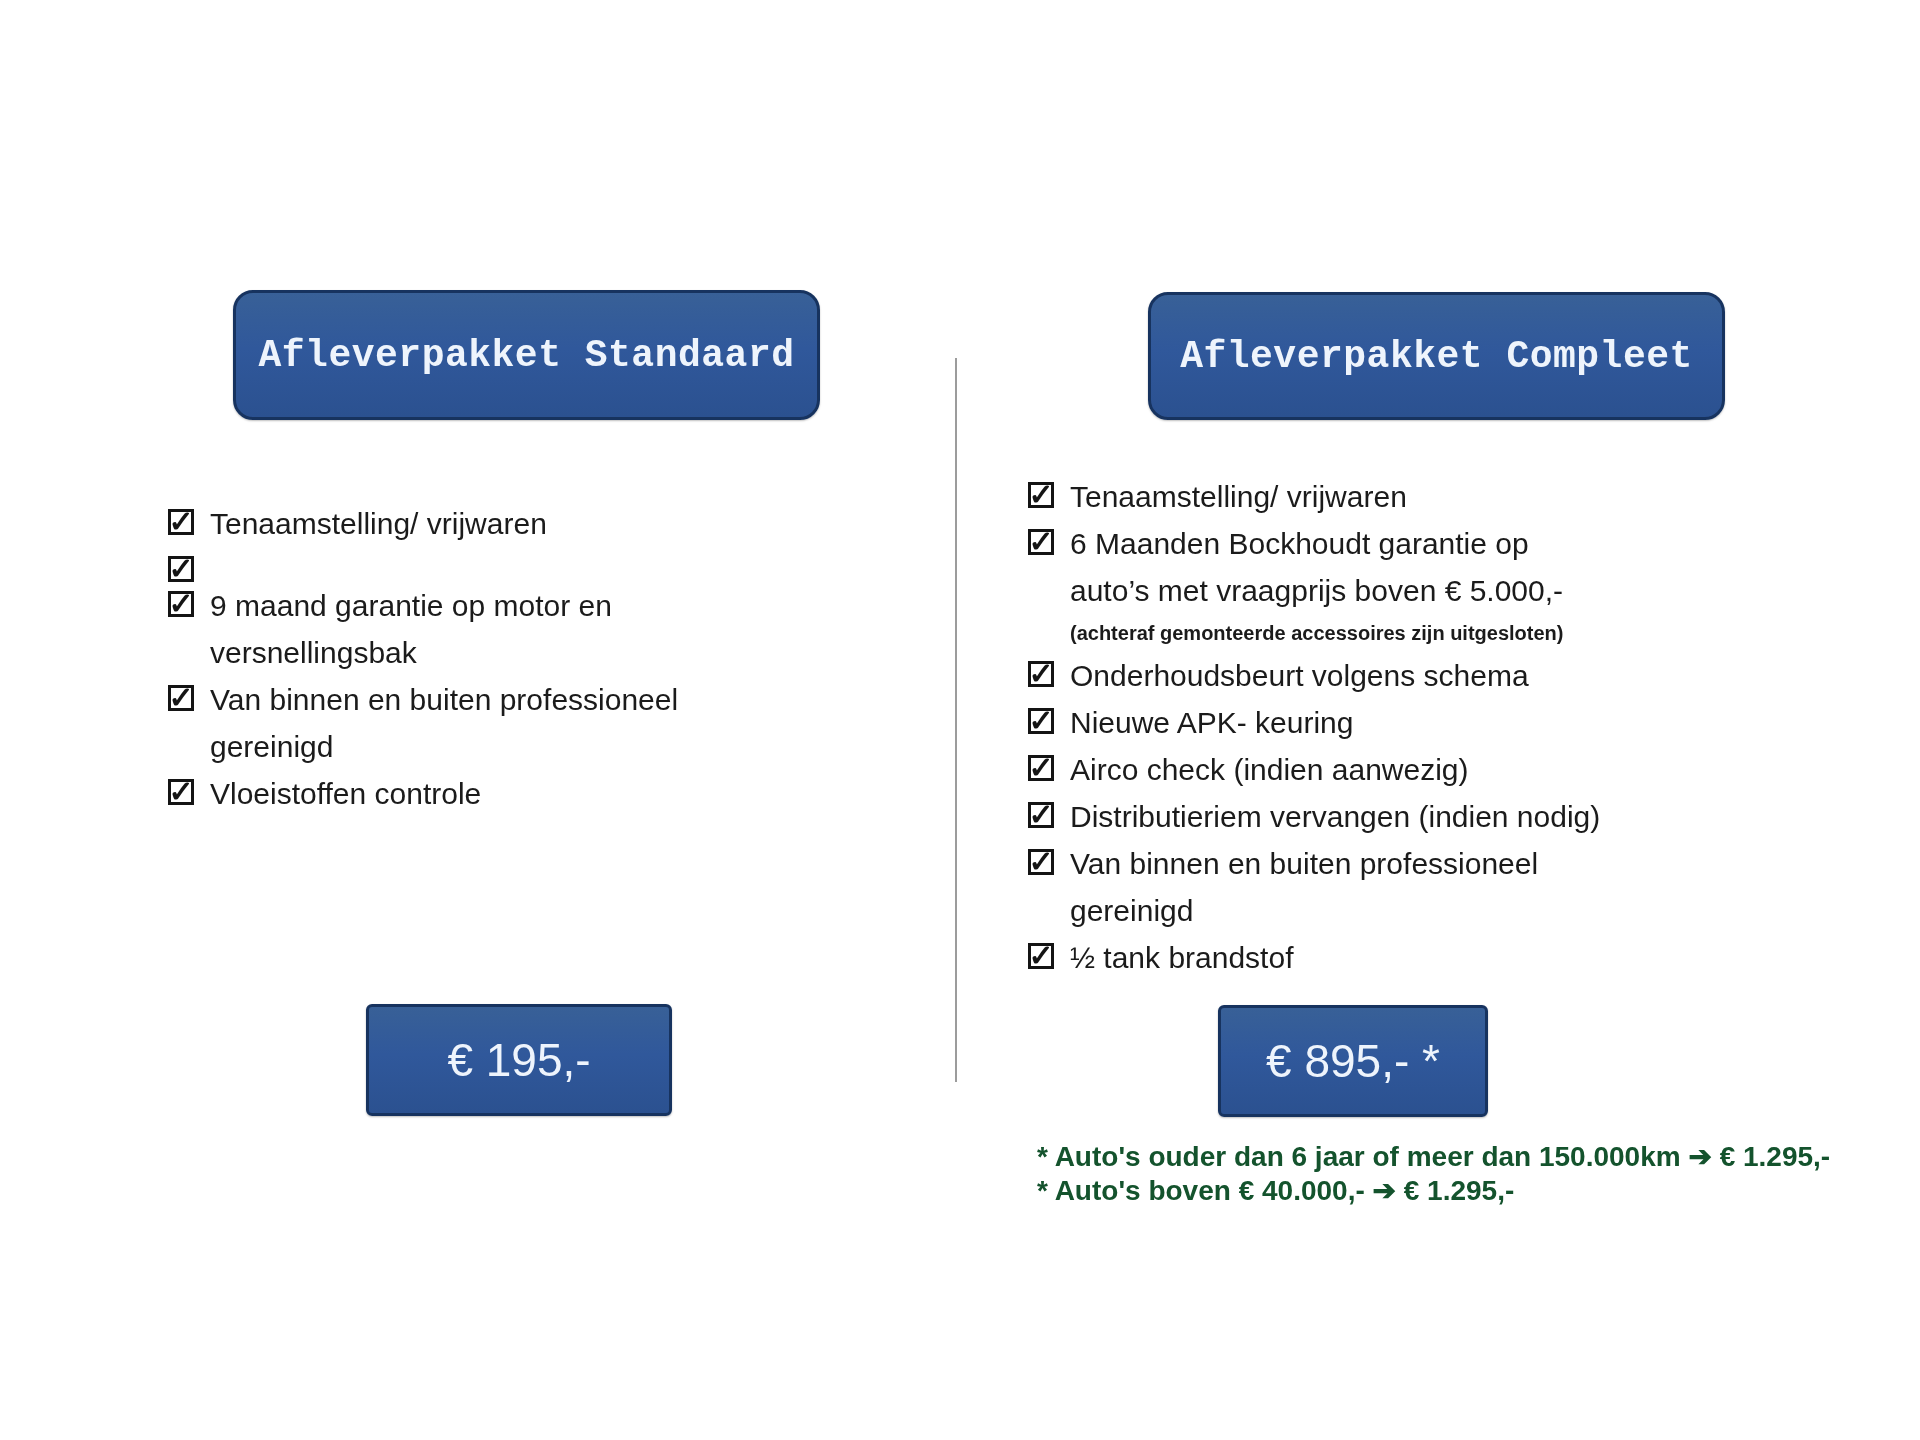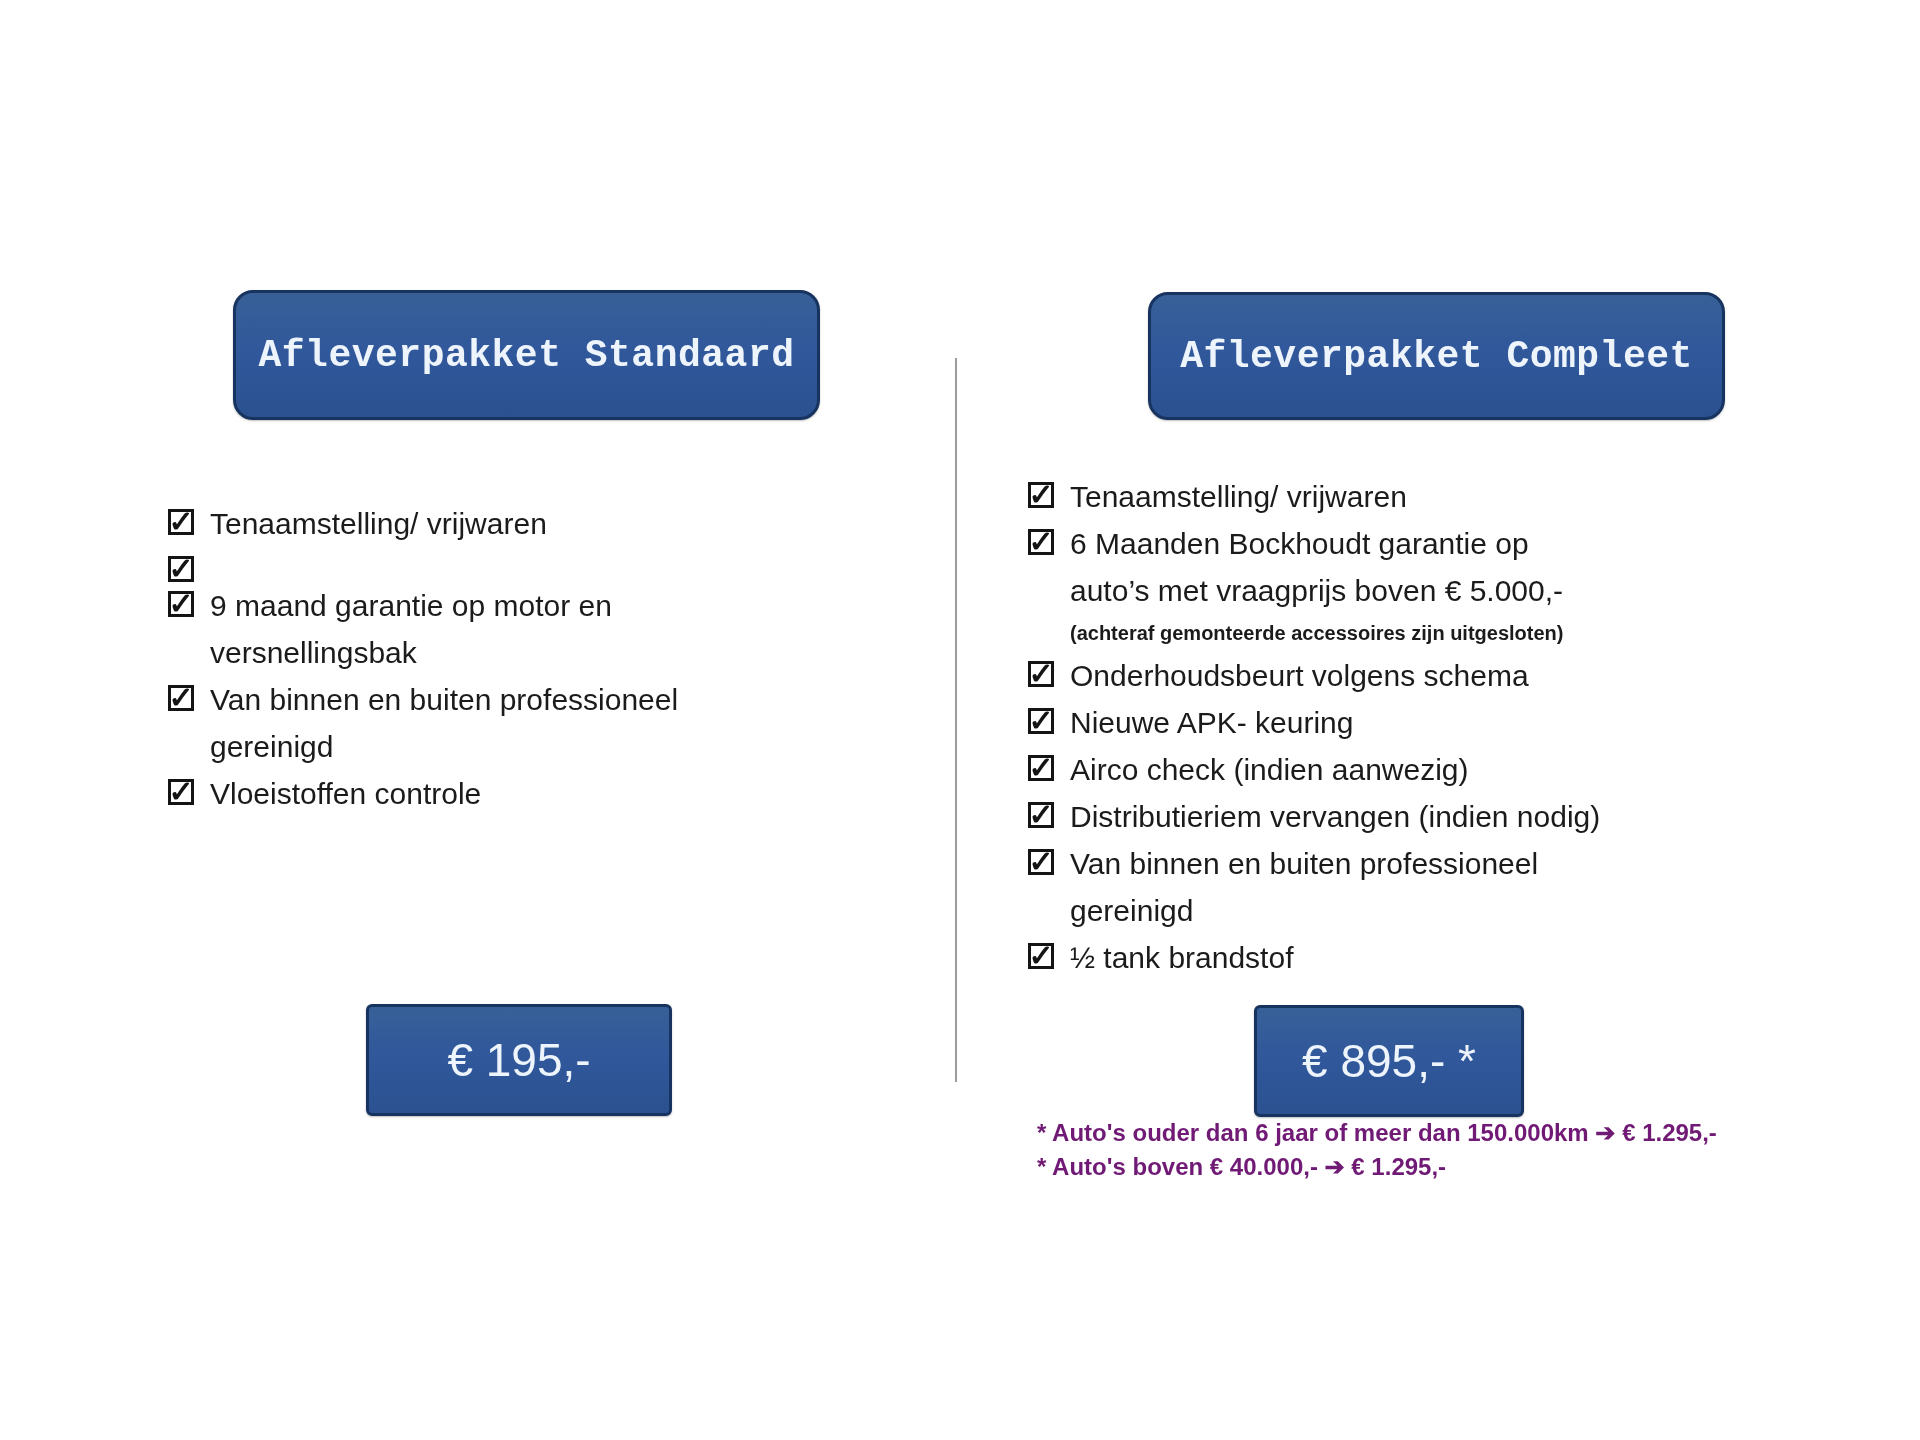--- a/index.html
+++ b/index.html
@@ -21,21 +21,21 @@
     justify-content: center;
     color: #eef4fc;
     box-sizing: border-box;
     box-shadow: 0 1px 2px rgba(0,0,0,0.25);
   }
   .hdr { font-size: 38px; font-weight: bold; letter-spacing: 0.5px; font-family: Liberation Mono, monospace; }
   #hdr-left  { left: 233px;  top: 290px; width: 587px; height: 130px; }
   #hdr-right { left: 1148px; top: 292px; width: 577px; height: 128px; }
   .price { font-size: 46px; font-weight: 400; border-radius: 6px; }
   #price-left  { left: 366px;  top: 1004px; width: 306px; height: 112px; }
-  #price-right { left: 1218px; top: 1005px; width: 270px; height: 112px; margin-left: 36px; }
+  #price-right { left: 1218px; top: 1005px; width: 270px; height: 112px; }
   .list { position: absolute; font-size: 30px; }
   #list-left  { left: 168px;  top: 500px; }
   #list-right { left: 1028px; top: 473px; }
   .row { display: flex; align-items: flex-start; line-height: 47px; white-space: nowrap; }
   .cb {
     flex: 0 0 26px;
     width: 26px; height: 26px;
     border: 3px solid #141414;
     margin: 9px 16px 0 0;
     display: flex; align-items: center; justify-content: center;
@@ -47,23 +47,23 @@
   .ghost { visibility: hidden; }
   .small-note { font-size: 20px; font-weight: 700; line-height: 38px; }
   #divider {
     position: absolute;
     left: 955px; top: 358px;
     width: 2px; height: 724px;
     background: #9c9c9c;
   }
   #footnotes {
     position: absolute;
-    left: 1037px; top: 1116px;
-    font-size: 24px; font-weight: bold;
-    color: #701a75;
+    left: 1037px; top: 1140px;
+    font-size: 28px; font-weight: bold;
+    color: #14532d;
     line-height: 34px;
     white-space: nowrap;
   }
 </style>
 </head>
 <body>
 
 <div>
 
   <div id="hdr-left" class="badge hdr">

